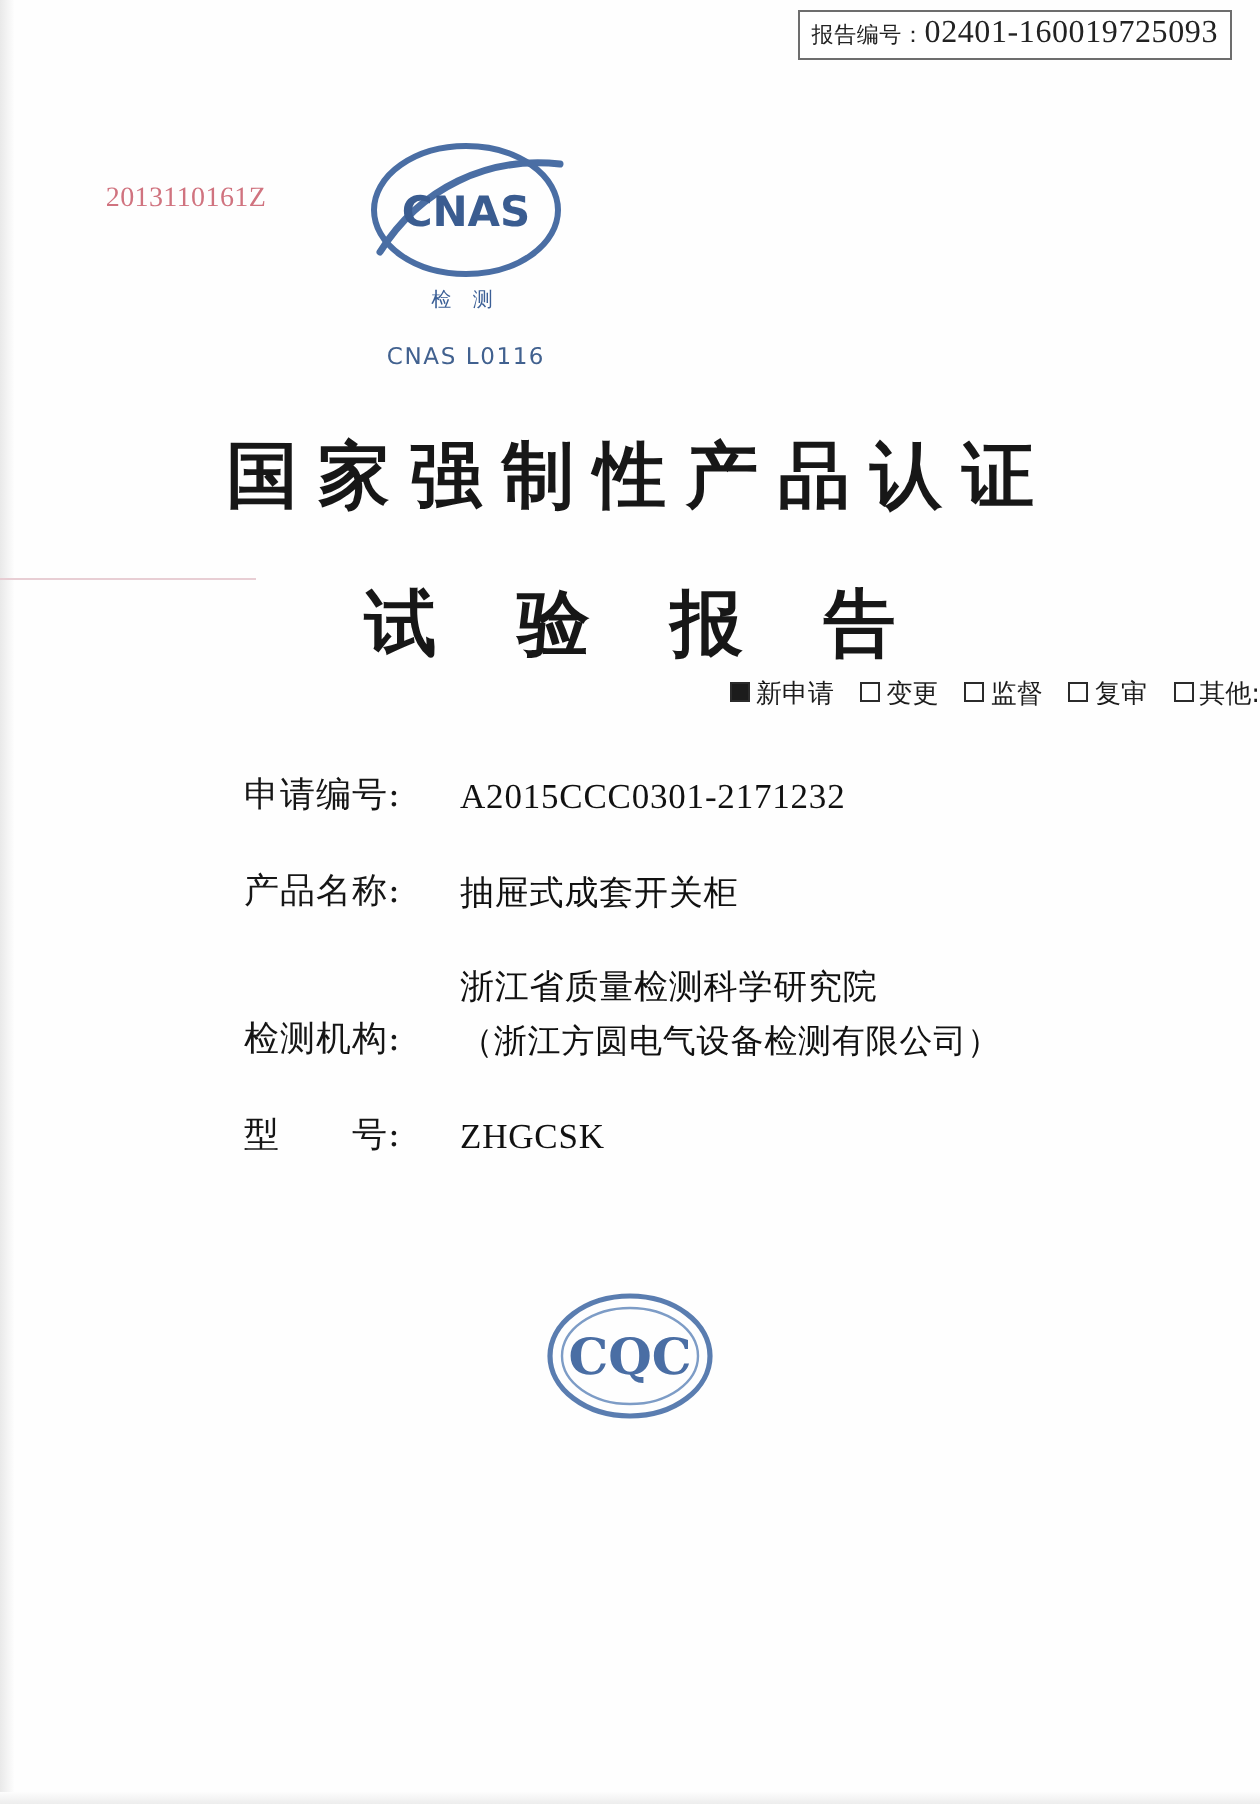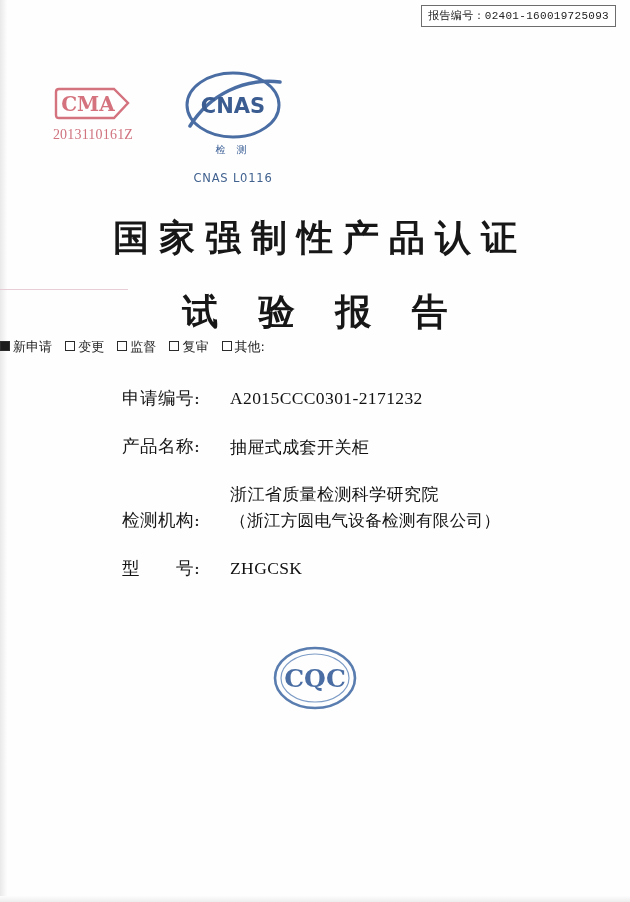--- a/index.html
+++ b/index.html
@@ -51,21 +51,21 @@
     right: 14px;
     border: 1px solid #6d6d6d;
     padding: 2px 6px 3px 6px;
     font-size: 11.5px;
     letter-spacing: 0.3px;
     color: #222;
     background: #fff;
     white-space: nowrap;
   }
   .report-no .label { font-family: "DejaVu Sans", sans-serif; font-size: 11px; }
-  .report-no .value { font-family: Liberation Mono, monospace; font-size: 11px; }
+  .report-no .value { font-family: Liberation Serif, serif; font-size: 16px; }
 
   
   .cma {
     position: absolute;
     left: 46px;
     top: 86px;
     width: 94px;
     text-align: center;
   }
   .cma-badge {
@@ -133,22 +133,22 @@
     font-size: 36px;
     letter-spacing: 14px;
     text-indent: 14px;
     text-align: center;
   }
 
   
   .checkrow {
     position: absolute;
     top: 338px;
-    left: 0; right: 0;
-    text-align: left;
+    left: 16px; right: 0;
+    text-align: right;
     font-size: 13px;
     font-family: "DejaVu Sans", sans-serif;
     color: #1c1c1c;
   }
   .checkrow .opt { margin-right: 9px; white-space: nowrap; }
   .checkrow .opt:last-child { margin-right: 0; }
   .box {
     display: inline-block;
     width: 8px;
     height: 8px;
@@ -210,26 +210,20 @@
 <div class="page">
   <div class="scan-edge-left"></div>
   <div class="scan-edge-bottom"></div>
   <div class="fold-line"></div>
 
   <div class="report-no">
     <span class="label">报告编号：</span><span class="value">02401-160019725093</span>
   </div>
 
   <div class="cma">
-    <div class="cma-badge">
-      <svg width="78" height="35" viewBox="0 0 78 35" xmlns="http://www.w3.org/2000/svg">
-        <path d="M5 3 H60 L74 17 L60 32 H5 Q2 32 2 29 V6 Q2 3 5 3 Z" fill="none" stroke="#d4727e" stroke-width="2.4"></path>
-        <text x="34" y="25" text-anchor="middle" font-family="DejaVu Serif, serif" font-size="20" font-weight="bold" fill="#d4727e">CMA</text>
-      </svg>
-    </div>
     <div class="cma-code">2013110161Z</div>
   </div>
 
   <div class="cnas">
     <div class="cnas-ellipse">
       <svg width="106" height="74" viewBox="0 0 106 74" xmlns="http://www.w3.org/2000/svg">
         <ellipse cx="53" cy="37" rx="46" ry="32" fill="none" stroke="#4a6ea4" stroke-width="3"></ellipse>
         <path d="M10 58 C30 26 64 10 100 14" fill="none" stroke="#4a6ea4" stroke-width="3.5" stroke-linecap="round"></path>
         <text x="53" y="45" text-anchor="middle" font-family="DejaVu Sans, sans-serif" font-size="21" font-weight="bold" fill="#3a5c90">CNAS</text>
       </svg>

